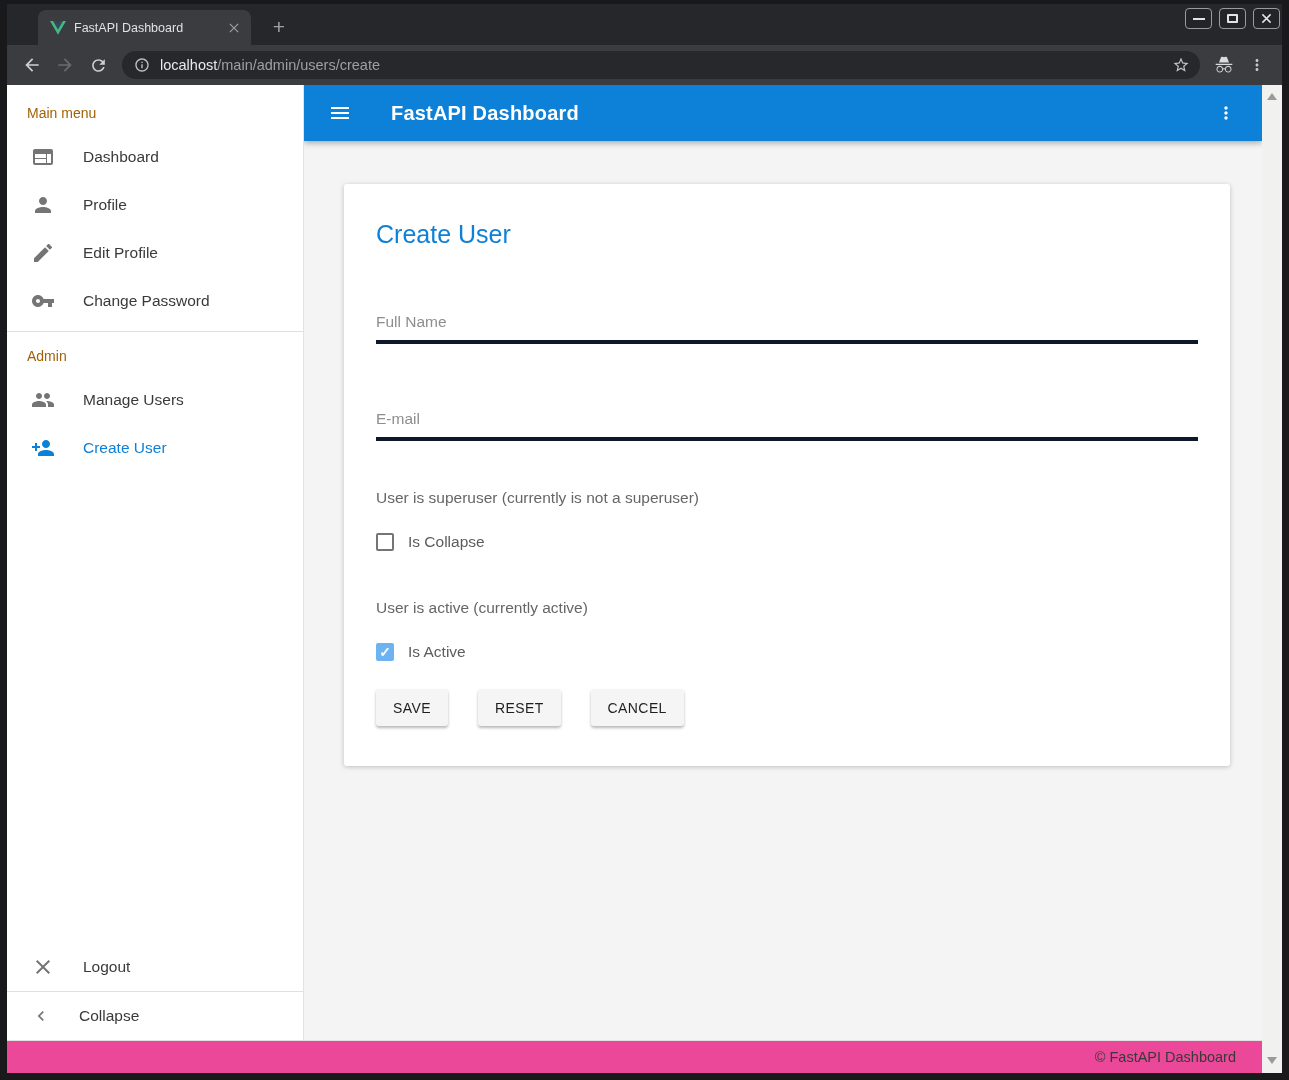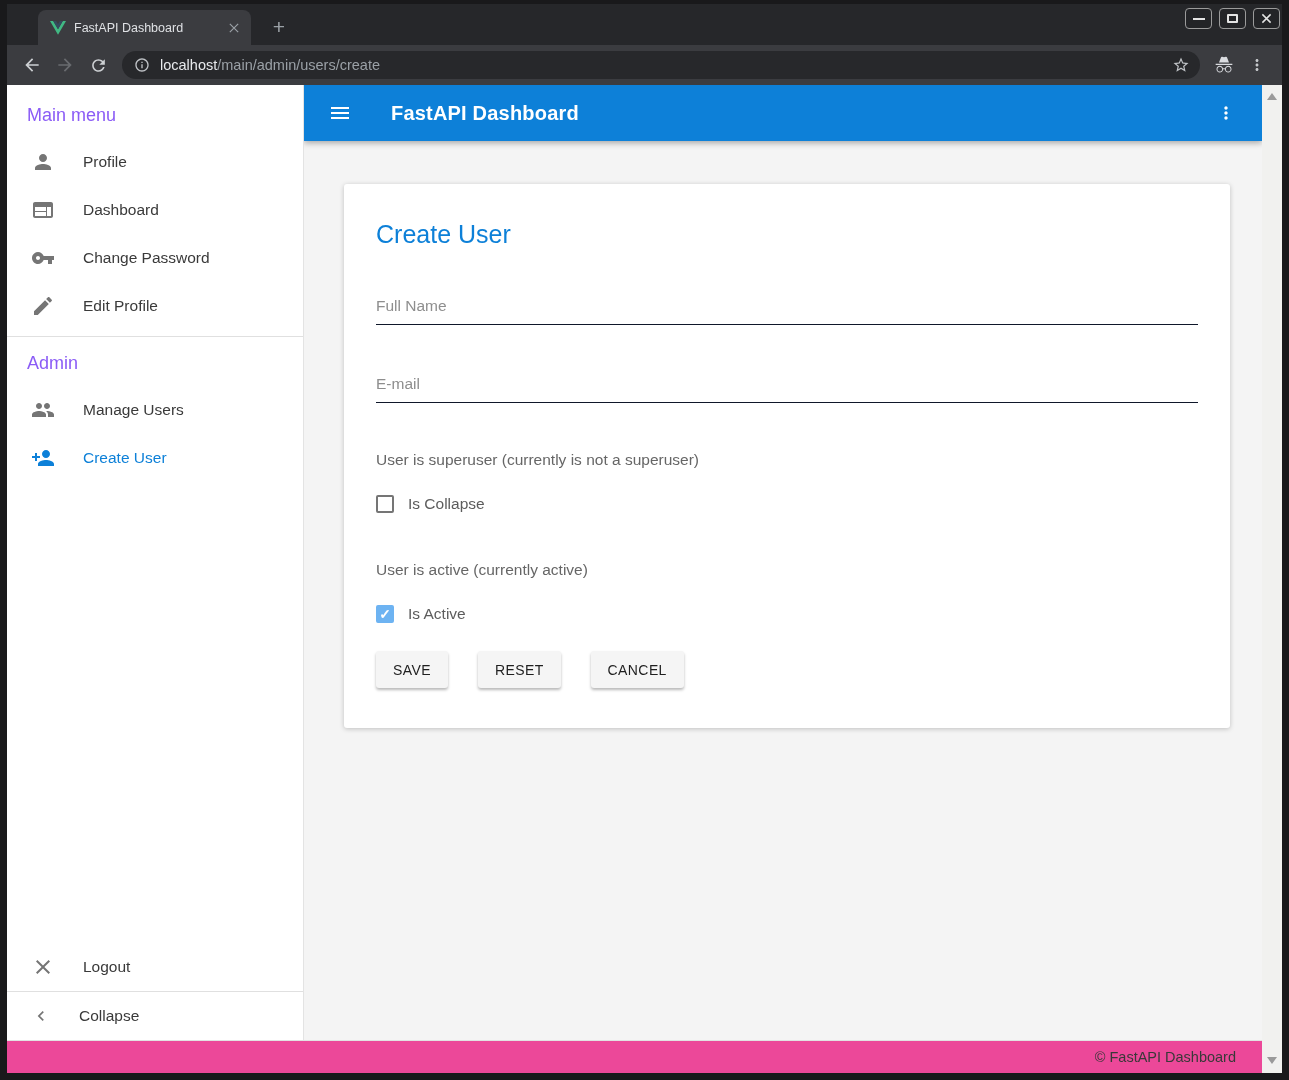--- a/index.html
+++ b/index.html
@@ -33,42 +33,42 @@
   .url { font-size:14.5px; color:#9aa0a6; white-space:nowrap; overflow:hidden; flex:1; }
   .url .host { color:#e8eaed; }
   .omni-star { margin-left:auto; flex:0 0 auto; display:flex; }
 
   
   .viewport { flex:1; display:flex; min-height:0; background:#f4f4f4; }
   .content-col { flex:1; display:flex; flex-direction:column; min-width:0; }
   .page-row { flex:1; display:flex; min-height:0; }
 
   .sidebar { width:297px; flex:0 0 auto; background:#ffffff; border-right:1px solid #e3e3e3; display:flex; flex-direction:column; padding-top:10px; }
-  .side-header { font-size:18px; color:#8b5cf6; padding:10px 8px 12px 20px; }
+  .side-header { font-size:14px; color:#a16207; padding:10px 8px 12px 20px; }
   .side-item { height:48px; display:flex; align-items:center; padding-left:24px; font-size:15.5px; color:#3a3a3a; cursor:pointer; }
   .side-item svg { width:24px; height:24px; fill:#757575; flex:0 0 auto; }
   .side-item .lbl { margin-left:28px; }
   .side-item.active { color:#0d80d8; }
   .side-item.active svg { fill:#0d80d8; }
   .side-divider { height:1px; background:#e0e0e0; margin:6px 0; flex:0 0 auto; }
   .side-spacer { flex:1; }
 
   .main { flex:1; display:flex; flex-direction:column; background:#f4f4f4; min-width:0; overflow:hidden; }
   .appbar { height:56px; flex:0 0 auto; background:#0d80d8; display:flex; align-items:center; padding:0 18px;
             box-shadow:0 2px 6px rgba(0,0,0,.32); position:relative; z-index:2; }
   .appbar-title { color:#ffffff; font-size:20px; font-weight:700; margin-left:33px; letter-spacing:.2px; }
   .icon-btn { width:36px; height:36px; display:flex; align-items:center; justify-content:center; border-radius:50%; }
   .appbar .push { margin-left:auto; }
 
   .card { background:#ffffff; border-radius:3px; box-shadow:0 1px 5px rgba(0,0,0,.22);
           margin:43px 0 0 40px; width:886px; padding:36px 32px 40px 32px; }
   .card-title { color:#0d80d8; font-size:25px; font-weight:400; }
   .field { margin-top:48px; }
-  .field input { width:100%; border:none; outline:none; border-bottom:1px solid #0f172a; background:transparent;
-                 font-family:"Liberation Sans", sans-serif; font-size:15.5px; color:#333; padding:0 0 9px 0; }
+  .field input { width:100%; border:none; outline:none; border-bottom:4px solid #0f172a; background:transparent;
+                 font-family:"Liberation Sans", sans-serif; font-size:15.5px; color:#333; padding:0 0 9px 0;margin-top:16px; }
   .field input::placeholder { color:#8e8e8e; opacity:1; }
   .note { margin-top:48px; font-size:15.5px; color:#666; }
   .checkrow { margin-top:26px; display:flex; align-items:center; gap:14px; font-size:15.5px; color:#5c5c5c; cursor:pointer; }
   .checkbox { width:18px; height:18px; border:2px solid #757575; border-radius:2px; flex:0 0 auto;
               display:flex; align-items:center; justify-content:center; background:#fff; }
   .checkbox.checked { background:#6db3f2; border-color:#6db3f2; color:#ffffff; font-size:14px; font-weight:700; line-height:1; }
   .btn-row { margin-top:28px; display:flex; gap:30px; }
   .btn { height:37px; padding:0 17px; background:#f5f5f5; border:none; border-radius:3px;
          box-shadow:0 2px 3px rgba(0,0,0,.28); font-family:"Liberation Sans", sans-serif;
          font-size:14px; font-weight:500; color:#1f1f1f; letter-spacing:.4px; cursor:pointer; }
@@ -162,51 +162,51 @@
   <div class="viewport">
     <div class="content-col">
       <div class="page-row">
 
         <div class="sidebar">
           <div class="side-header">Main menu</div>
 
           <div class="side-item">
             <span style="display:flex;">
               <svg viewBox="0 0 24 24">
+                  <path d="M20 4H4c-1.1 0-2 .9-2 2v12c0 1.1.9 2 2 2h16c1.1 0 2-.9 2-2V6c0-1.1-.9-2-2-2zm-5 14H4v-4h11v4zm0-5H4V9h11v4zm5 5h-4V9h4v9z"></path>
+                </svg>
+            </span>
+            <span class="lbl">Dashboard</span>
+          </div>
+
+          <div class="side-item">
+            <span style="display:flex;">
+              <svg viewBox="0 0 24 24">
                   <path d="M12 12c2.21 0 4-1.79 4-4s-1.79-4-4-4-4 1.79-4 4 1.79 4 4 4zm0 2c-2.67 0-8 1.34-8 4v2h16v-2c0-2.66-5.33-4-8-4z"></path>
                 </svg>
             </span>
             <span class="lbl">Profile</span>
           </div>
 
           <div class="side-item">
             <span style="display:flex;">
               <svg viewBox="0 0 24 24">
-                  <path d="M20 4H4c-1.1 0-2 .9-2 2v12c0 1.1.9 2 2 2h16c1.1 0 2-.9 2-2V6c0-1.1-.9-2-2-2zm-5 14H4v-4h11v4zm0-5H4V9h11v4zm5 5h-4V9h4v9z"></path>
-                </svg>
-            </span>
-            <span class="lbl">Dashboard</span>
+                  <path d="M3 17.25V21h3.75L17.81 9.94l-3.75-3.75L3 17.25zM20.71 7.04c.39-.39.39-1.02 0-1.41l-2.34-2.34c-.39-.39-1.02-.39-1.41 0l-1.83 1.83 3.75 3.75 1.83-1.83z"></path>
+                </svg>
+            </span>
+            <span class="lbl">Edit Profile</span>
           </div>
 
           <div class="side-item">
             <span style="display:flex;">
               <svg viewBox="0 0 24 24">
                   <path d="M12.65 10C11.83 7.67 9.61 6 7 6c-3.31 0-6 2.69-6 6s2.69 6 6 6c2.61 0 4.83-1.67 5.65-4H17v4h4v-4h2v-4H12.65zM7 14c-1.1 0-2-.9-2-2s.9-2 2-2 2 .9 2 2-.9 2-2 2z"></path>
                 </svg>
             </span>
             <span class="lbl">Change Password</span>
-          </div>
-
-          <div class="side-item">
-            <span style="display:flex;">
-              <svg viewBox="0 0 24 24">
-                  <path d="M3 17.25V21h3.75L17.81 9.94l-3.75-3.75L3 17.25zM20.71 7.04c.39-.39.39-1.02 0-1.41l-2.34-2.34c-.39-.39-1.02-.39-1.41 0l-1.83 1.83 3.75 3.75 1.83-1.83z"></path>
-                </svg>
-            </span>
-            <span class="lbl">Edit Profile</span>
           </div>
 
           <div class="side-divider"></div>
           <div class="side-header">Admin</div>
 
           <div class="side-item">
             <span style="display:flex;">
               <svg viewBox="0 0 24 24">
                   <path d="M16 11c1.66 0 2.99-1.34 2.99-3S17.66 5 16 5c-1.66 0-3 1.34-3 3s1.34 3 3 3zm-8 0c1.66 0 2.99-1.34 2.99-3S9.66 5 8 5C6.34 5 5 6.34 5 8s1.34 3 3 3zm0 2c-2.33 0-7 1.17-7 3.5V19h14v-2.5c0-2.33-4.67-3.5-7-3.5zm8 0c-.29 0-.62.02-.97.05 1.16.84 1.97 1.97 1.97 3.45V19h6v-2.5c0-2.33-4.67-3.5-7-3.5z"></path>
                 </svg>

